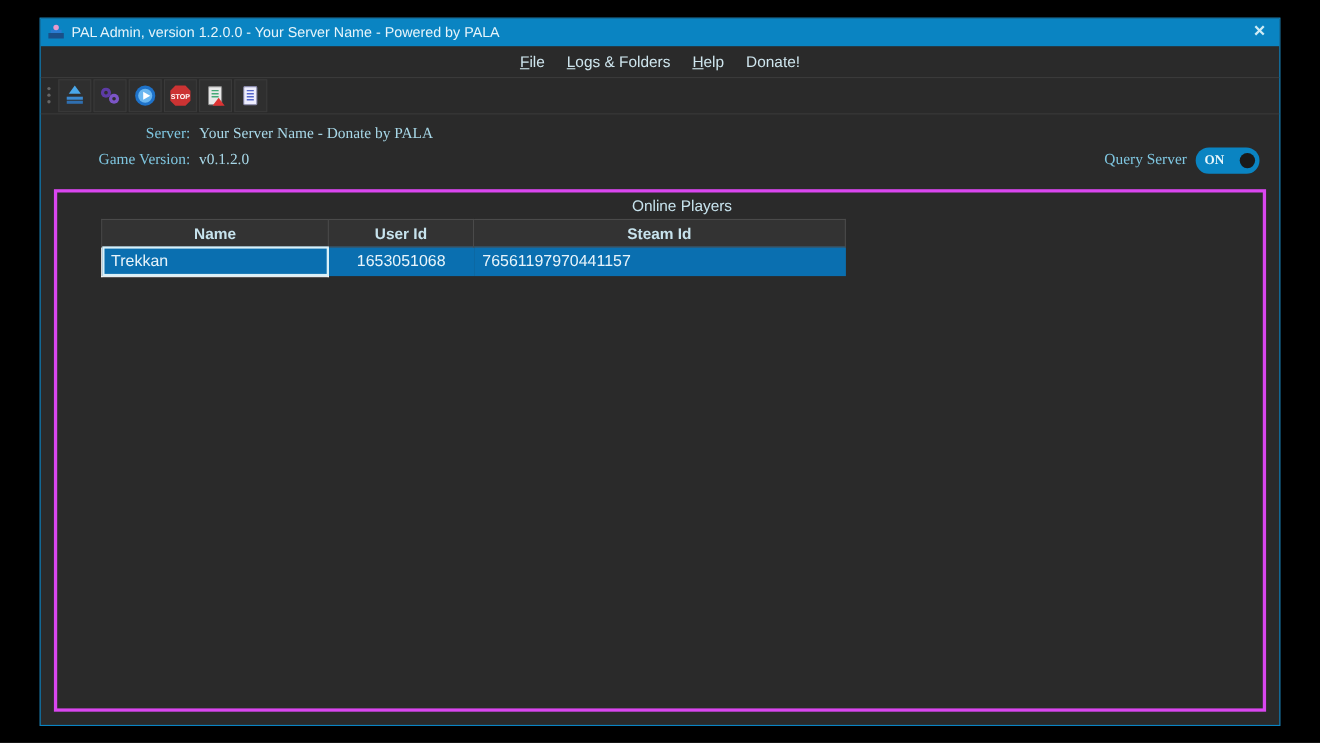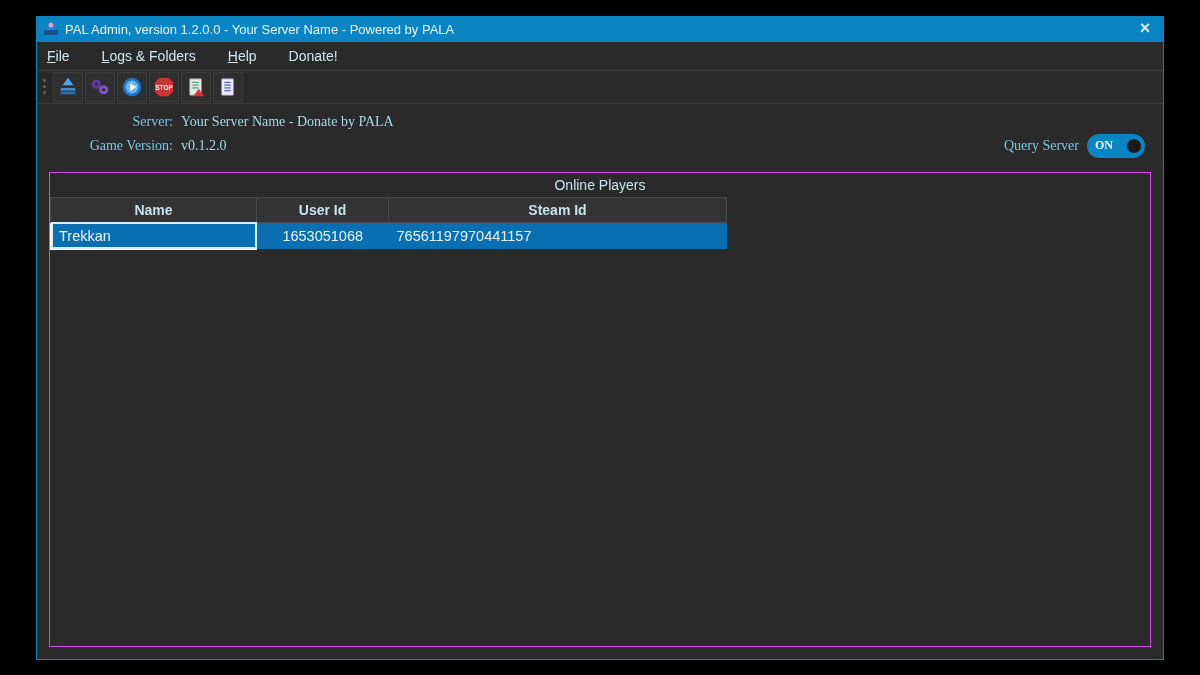--- a/index.html
+++ b/index.html
@@ -52,23 +52,24 @@
     cursor: pointer;
     text-align: center;
     font-weight: bold;
   }
   
   .menubar {
     height: 28px;
     display: flex;
     align-items: center;
     padding: 0 8px;
-    gap: 28px;
+    gap: 16px;
     color: #cfe6ee;
     font-size: 14px;
+    justify-content: center;
   }
   .menubar .menu-item {
     cursor: pointer;
     padding: 2px 2px;
   }
   .menubar .menu-item .ul { text-decoration: underline; }
   
   .toolbar {
     height: 34px;
     display: flex;
@@ -141,25 +142,26 @@
   .toggle .on-label {
     color: #e8f6fb;
     font-size: 12px;
     font-weight: 600;
     position: absolute;
     left: 8px;
   }
   
   .table-area {
     margin: 6px 12px 12px 12px;
-    border: 1px solid #d946ef;
+    border: 3px solid #d946ef;
     flex: 1;
     display: flex;
     flex-direction: column;
     background: #2a2a2a;
+    padding-left: 40px;
   }
   .table-title {
     text-align: center;
     padding: 4px 0;
     color: #c7e3ed;
     font-size: 14px;
   }
   table {
     border-collapse: collapse;
     width: 676px;

